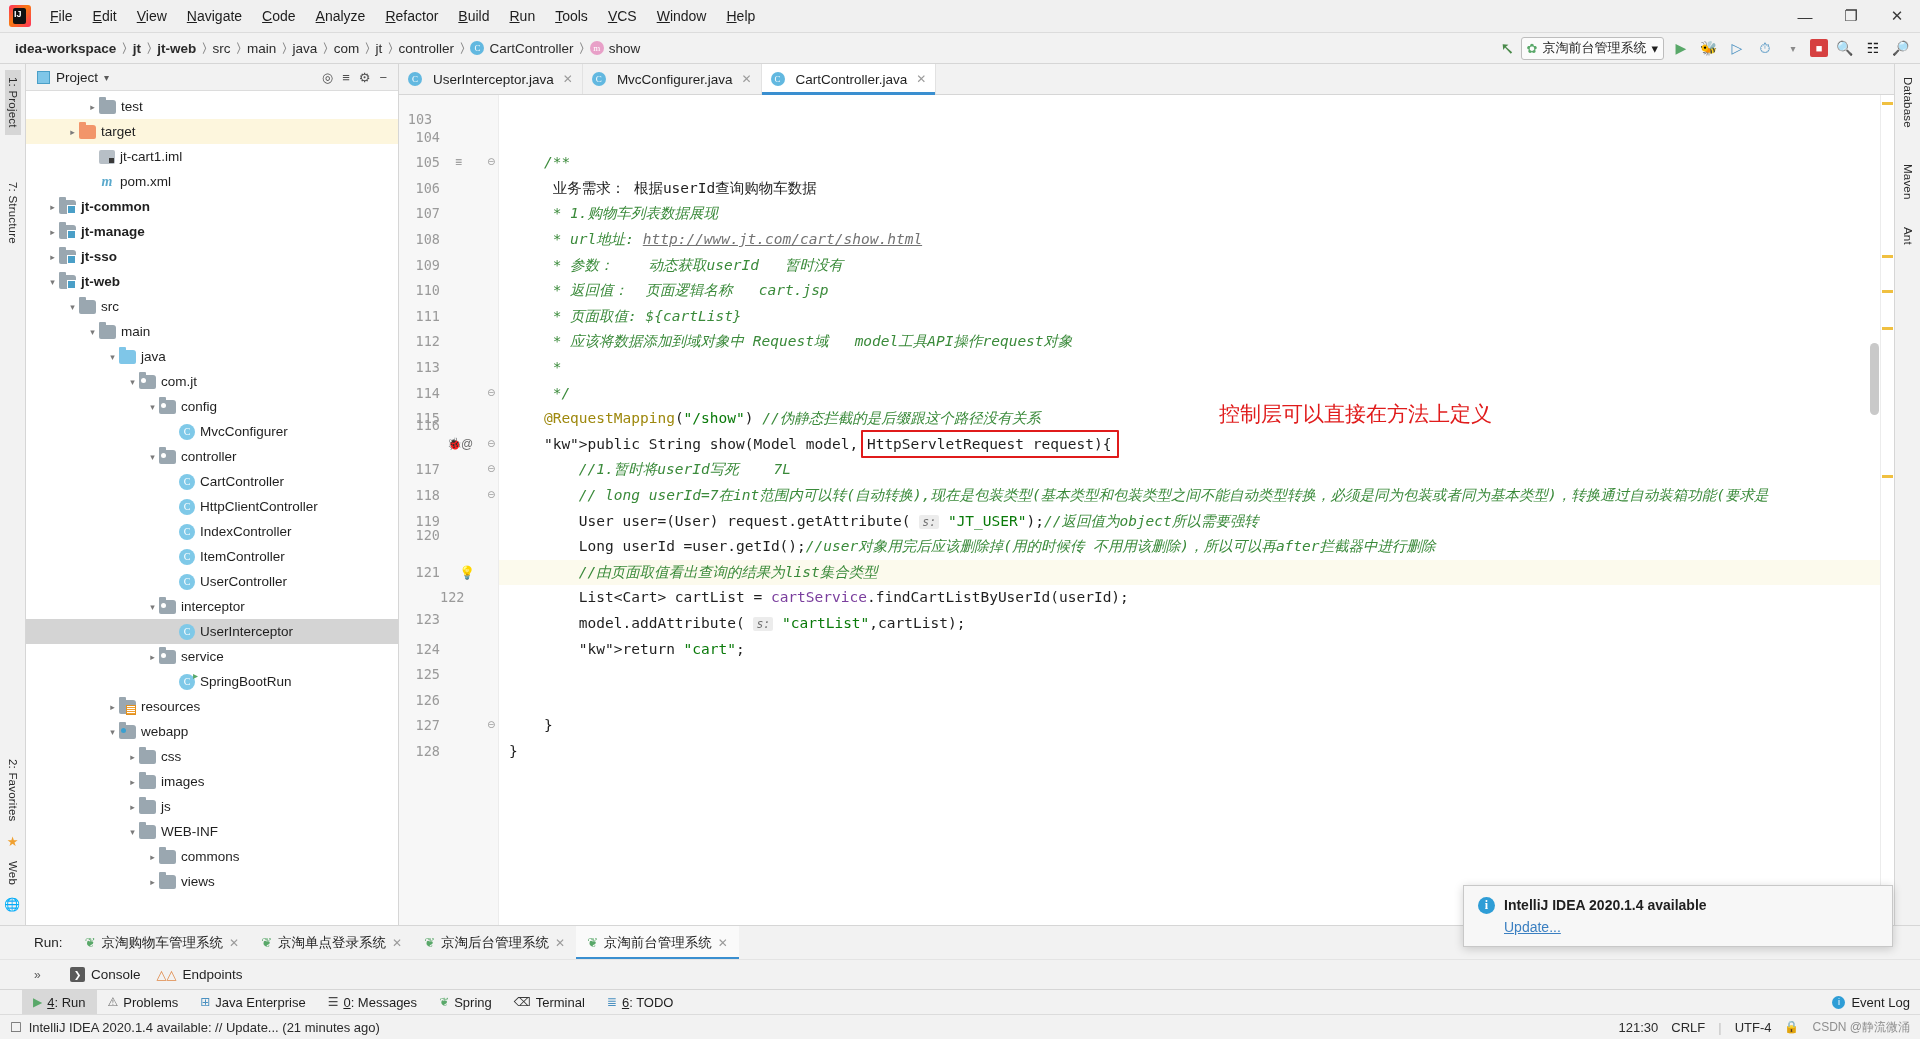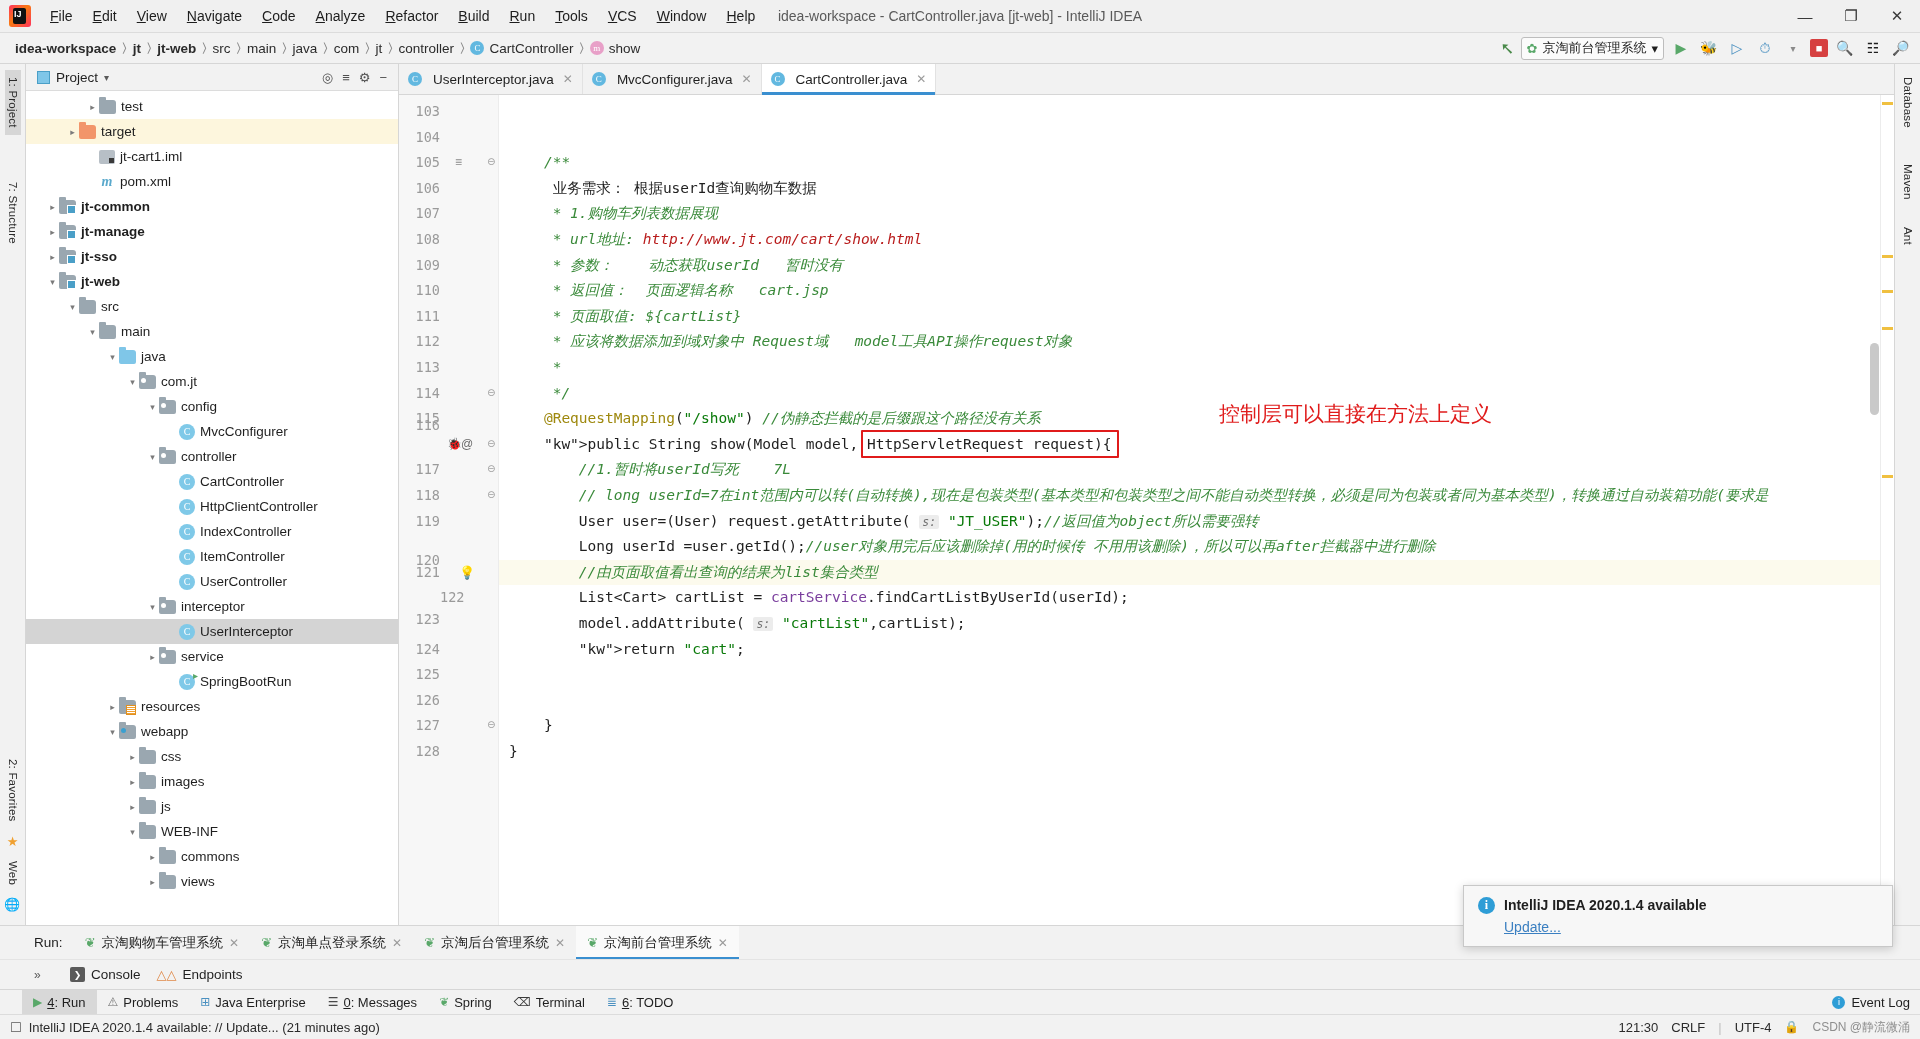--- a/index.html
+++ b/index.html
@@ -130,21 +130,21 @@
   .gut-ic { position:absolute; font-size:11px; color:#8a8a8a; }
   .fold { position:absolute; left:88px; width:9px; height:9px; color:#a0a0a0; font-size:10px; }
   .code { flex:1; position:relative; font-family:"DejaVu Sans Mono","Liberation Mono",monospace;
           font-size:14.5px; padding-left:10px; overflow:hidden; }
   .ln { position:absolute; white-space:pre; left:10px; height:25.6px; line-height:25.6px; }
   .ln-hl { position:absolute; left:0; right:0; height:25.6px; background:#fcfaed; }
   .cm { color:#3a8a3a; font-style:italic; }
   .str { color:#0a7a0a; }
   .ann { color:#9e880d; }
   .fld { color:#7a3e9d; }
-  .lnk { color:#b91c1c; font-style:italic; }
+  .lnk { color:#737373; text-decoration:underline; font-style:italic; }
   .hint { background:#ececec; color:#707070; font-size:11.5px; padding:0 3px;
           border-radius:2px; font-style:italic; }
   .redbox { position:absolute; border:2px solid #e01b1b; border-radius:1px; pointer-events:none; }
   .redtext { position:absolute; color:#e01b1b; font-size:21px;
              font-family:"DejaVu Sans","Liberation Sans",sans-serif; white-space:nowrap; }
 
   
   .stripe { width:14px; background:#fff; border-left:1px solid #ececec; position:relative; flex:0 0 14px; }
   .st-mark { position:absolute; left:1px; width:11px; height:3px; }
   .scroll-v { position:absolute; right:15px; width:9px; background:#c9c9c9; border-radius:5px; }
@@ -212,21 +212,20 @@
         <div class="menu-item"><u>C</u>ode</div>
         <div class="menu-item"><u>A</u>nalyze</div>
         <div class="menu-item"><u>R</u>efactor</div>
         <div class="menu-item"><u>B</u>uild</div>
         <div class="menu-item"><u>R</u>un</div>
         <div class="menu-item"><u>T</u>ools</div>
         <div class="menu-item"><u>V</u>CS</div>
         <div class="menu-item"><u>W</u>indow</div>
         <div class="menu-item"><u>H</u>elp</div>
       </div>
-    <div class="win-title">idea-workspace - CartController.java [jt-web] - IntelliJ IDEA</div>
     <div class="win-btns">
       <div class="win-btn">—</div>
       <div class="win-btn">❐</div>
       <div class="win-btn close">✕</div>
     </div>
   </div>
 
   <div class="navbar">
     <div class="crumbs" id="crumbs">
         <div class="crumb bold">
@@ -528,38 +527,38 @@
             <span class="x">✕</span>
           </div>
           <div class="tab active">
             <span class="cls-ic">C</span>
             <span>CartController.java</span>
             <span class="x">✕</span>
           </div>
         </div>
       <div class="code-area">
         <div class="gutter" id="gutter">
-            <div class="gut-num" style="top: 4px; line-height: 25.6px;">103</div>
+            <div class="gut-num" style="top: 12px; line-height: 25.6px; text-align: center;">103</div>
             <div class="gut-num" style="top: 29.6px; line-height: 25.6px;">104</div>
             <div class="gut-num" style="top: 55.2px; line-height: 25.6px;">105</div>
             <div class="gut-num" style="top: 80.8px; line-height: 25.6px;">106</div>
             <div class="gut-num" style="top: 106.4px; line-height: 25.6px;">107</div>
             <div class="gut-num" style="top: 132px; line-height: 25.6px;">108</div>
             <div class="gut-num" style="top: 157.6px; line-height: 25.6px;">109</div>
             <div class="gut-num" style="top: 183.2px; line-height: 25.6px;">110</div>
             <div class="gut-num" style="top: 208.8px; line-height: 25.6px;">111</div>
             <div class="gut-num" style="top: 234.4px; line-height: 25.6px;">112</div>
             <div class="gut-num" style="top: 260px; line-height: 25.6px;">113</div>
             <div class="gut-num" style="top: 285.6px; line-height: 25.6px;">114</div>
             <div class="gut-num" style="top: 311.2px; line-height: 25.6px;">115</div>
             <div class="gut-num" style="top: 318px; line-height: 25.6px;">116</div>
             <div class="gut-num" style="top: 362.4px; line-height: 25.6px;">117</div>
             <div class="gut-num" style="top: 388px; line-height: 25.6px;">118</div>
             <div class="gut-num" style="top: 413.6px; line-height: 25.6px;">119</div>
-            <div class="gut-num" style="top: 453px; line-height: 25.6px;">120</div>
+            <div class="gut-num" style="top: 428px; line-height: 25.6px;">120</div>
             <div class="gut-num" style="top: 464.8px; line-height: 25.6px;">121</div>
             <div class="gut-num" style="top: 490.4px; line-height: 25.6px; padding-left: 48px;">122</div>
             <div class="gut-num" style="top: 512px; line-height: 25.6px;">123</div>
             <div class="gut-num" style="top: 541.6px; line-height: 25.6px;">124</div>
             <div class="gut-num" style="top: 567.2px; line-height: 25.6px;">125</div>
             <div class="gut-num" style="top: 592.8px; line-height: 25.6px;">126</div>
             <div class="gut-num" style="top: 618.4px; line-height: 25.6px;">127</div>
             <div class="gut-num" style="top: 644px; line-height: 25.6px;">128</div>
             <div class="gut-ic" style="top: 55.2px; left: 56px; line-height: 25.6px; color: rgb(138, 138, 138); font-size: 12px;">≡</div>
             <div class="gut-ic" style="top: 336.8px; left: 48px; line-height: 25.6px; color: rgb(89, 168, 105); font-size: 12px;">🐞</div>

